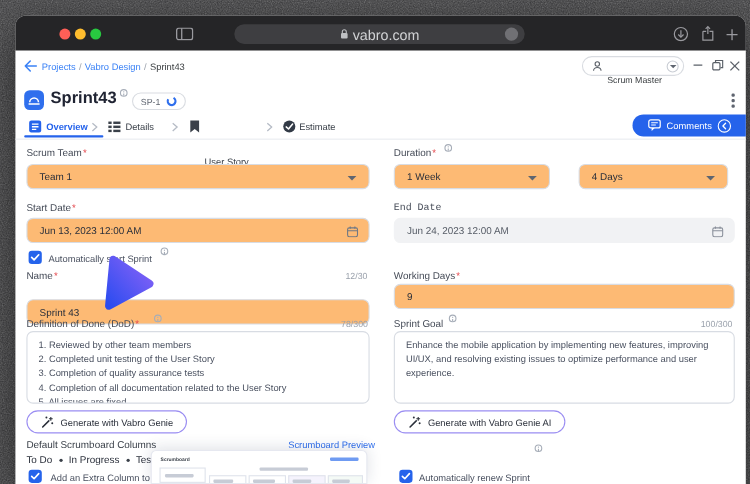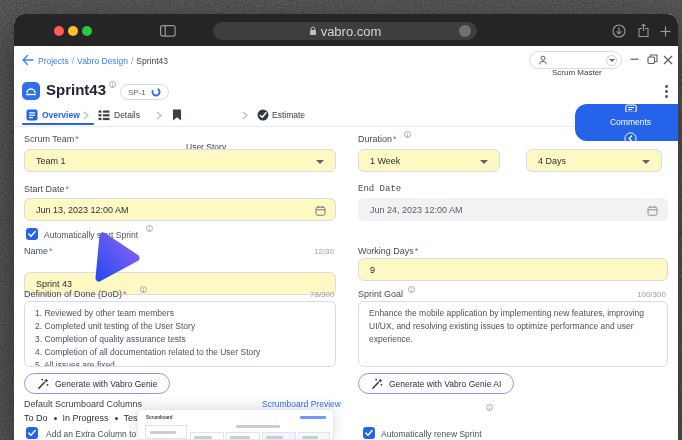--- a/index.html
+++ b/index.html
@@ -16,21 +16,21 @@
   .urlpill { position:absolute; left:213px; top:22px; width:264px; height:18px; border-radius:9px;
              background:#3e3e41; z-index:3; display:flex; align-items:center; justify-content:center; gap:4px; }
   .urltext { font-size:13px; color:#d2d3d5; }
   .pillbtn { position:absolute; right:6px; top:3px; width:12px; height:12px; border-radius:50%; background:#707074; }
   .z3 { z-index:3; }
   .z4 { z-index:4; }
   .z6 { z-index:6; }
   .lbl { position:absolute; font-size:9px; color:#454b57; z-index:3; white-space:nowrap; }
   .req::after { content:"*"; color:#e5484d; margin-left:1px; }
   .cnt { position:absolute; font-size:8px; color:#99a0ab; z-index:3; }
-  .fld { position:absolute; background:#fef9c3; border:1px solid #d8dce3; border-radius:6px; z-index:3;
+  .fld { position:absolute; background:#fdba74; border:1px solid #d8dce3; border-radius:6px; z-index:3;
          display:flex; align-items:center; font-size:9px; color:#2a2f3a; padding:0 11px; }
   .fld.disabled { background:#f1f2f4; border-color:#f1f2f4; color:#565c66; }
   .caret { width:0; height:0; border-left:4px solid transparent; border-right:4px solid transparent;
            border-top:4px solid #5f6570; position:absolute; right:11px; top:10px; }
   .ta { position:absolute; background:#fff; border:1px solid #d8dce3; border-radius:6px; z-index:3;
         font-size:8.5px; color:#4a5160; padding:5px 10px; overflow:hidden; line-height:13px; }
   .cb { position:absolute; width:12px; height:12px; border-radius:3px; background:#2563eb; z-index:3; }
   .cb svg { position:absolute; left:1px; top:1px; }
   .cblabel { position:absolute; font-size:8.5px; color:#4a5160; z-index:3; white-space:nowrap; }
   .info { position:absolute; width:7px; height:7px; border:1px solid #a6adb8; border-radius:50%; z-index:3; }
@@ -176,21 +176,21 @@
       <path d="M1,1 L5,4.5 L1,8" fill="none" stroke="#b6bcc6" stroke-width="1.2"></path>
     </svg>
   <svg class="abs z3" style="left:257px; top:109px;" width="12" height="12">
     <circle cx="6" cy="6" r="5.5" fill="#323a46"></circle>
     <path d="M3.2,6.4 L5.3,8.3 L9,3.8" fill="none" stroke="#fff" stroke-width="1.4" stroke-linecap="round" stroke-linejoin="round"></path>
   </svg>
   <div class="abs z3 tabLabel" style="left:272px; top:110px;">Estimate</div>
   <div class="abs z3" style="left:22px; top:123px; width:72px; height:2px; background:#2563eb; border-radius:1px;"></div>
   <div class="abs z3" style="left:14px; top:126px; width:664px; height:1px; background:#e9ebef;"></div>
 
-  <div class="abs z4" style="left:575px; top:104px; width:103px; height:37px; background:#2563eb; border-radius:12px 0 0 12px; display:flex; align-items:center; gap:5px; padding:0 6px 0 14px;flex-direction:column;">
+  <div class="abs z4" style="left:575px; top:104px; width:103px; height:20px; background:#2563eb; border-radius:12px 0 0 12px; display:flex; align-items:center; gap:5px; padding:0 6px 0 14px;">
     <svg width="12" height="12">
       <rect x="0.8" y="1" width="10.4" height="7.3" rx="1.8" fill="none" stroke="#fff" stroke-width="1.1"></rect>
       <line x1="3" y1="3.6" x2="9" y2="3.6" stroke="#fff" stroke-width="1"></line>
       <line x1="3" y1="5.7" x2="7.2" y2="5.7" stroke="#fff" stroke-width="1"></line>
       <path d="M3.4,8.3 V11 L6.2,8.3" fill="#fff"></path>
     </svg>
     <span style="font-size:8.5px; color:#fff; white-space:nowrap;">Comments</span>
     <svg width="13" height="13">
       <circle cx="6.5" cy="6.5" r="5.6" fill="none" stroke="#fff" stroke-width="1"></circle>
       <path d="M7.6,4 L5.2,6.5 L7.6,9" fill="none" stroke="#fff" stroke-width="1.2" stroke-linecap="round" stroke-linejoin="round"></path>

